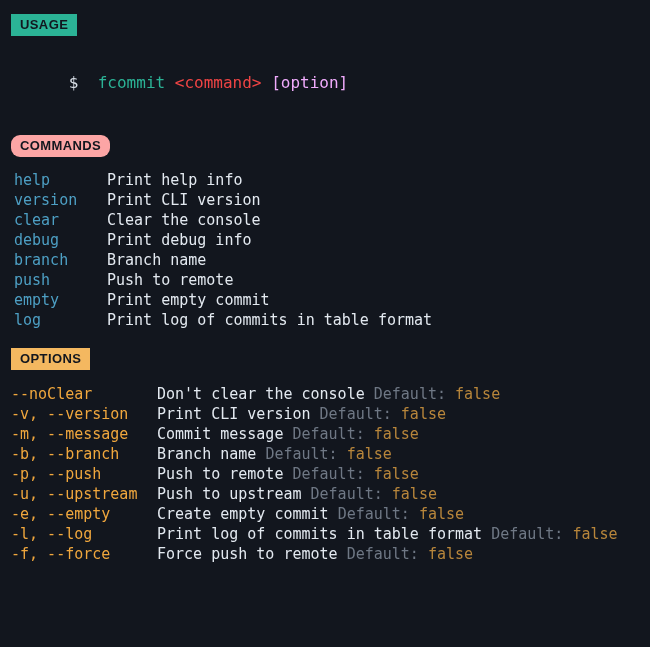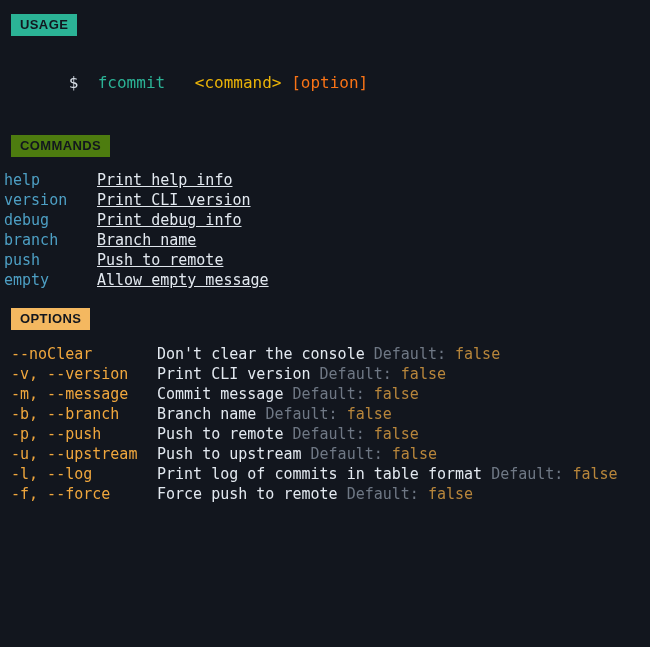--- a/index.html
+++ b/index.html
@@ -35,43 +35,43 @@
     font-weight: 700;
     letter-spacing: 0.4px;
     line-height: 22px;
     height: 22px;
     padding: 0 9px;
     color: #12161e;
     white-space: pre;
     vertical-align: middle;
   }
   .badge-usage    { background: #2bb396; }
-  .badge-commands { background: #4d7c0f; }
+  .badge-commands { background: #fca5a5; border-radius: 9px; }
   .badge-options  { background: #f4b860; text-align: center; }
 
   .badge-row { margin-left: 11px; }
 
   
   .block-usage-badge    { padding-top: 14px; }
   .block-usage-line     { padding-top: 14px; margin-left: 11px; }
   .block-commands-badge { padding-top: 19px; }
-  .block-commands-list  { padding-top: 13px; margin-left: 4px; text-decoration: underline; }
+  .block-commands-list  { padding-top: 13px; margin-left: 14px; }
   .block-options-badge  { padding-top: 18px; }
   .block-options-list   { padding-top: 14px; margin-left: 11px; }
 
   
   .usage-line {
     font-size: 16px;
     line-height: 22px;
     white-space: pre;
   }
   .tok-prompt  { color: #d7dde5; }
   .tok-binary  { color: #2bb396; }
-  .tok-command { color: #eab308; margin-left: 20px; }
-  .tok-option  { color: #f97316; }
+  .tok-command { color: #ef4444; }
+  .tok-option  { color: #f0abfc; }
 
   
   .row {
     white-space: pre;
     line-height: 20px;
     font-size: 15px;
   }
   .cmd-name {
     display: inline-block;
     width: 93px;
@@ -104,34 +104,37 @@
     </span>
   </div>
 
   <div class="block-commands-badge badge-row">
     <span class="badge badge-commands">COMMANDS</span>
   </div>
 
   <div class="block-commands-list">
     <div class="row"><span class="cmd-name">help</span><span class="cmd-desc">Print help info</span></div>
     <div class="row"><span class="cmd-name">version</span><span class="cmd-desc">Print CLI version</span></div>
+    <div class="row"><span class="cmd-name">clear</span><span class="cmd-desc">Clear the console</span></div>
     <div class="row"><span class="cmd-name">debug</span><span class="cmd-desc">Print debug info</span></div>
     <div class="row"><span class="cmd-name">branch</span><span class="cmd-desc">Branch name</span></div>
     <div class="row"><span class="cmd-name">push</span><span class="cmd-desc">Push to remote</span></div>
-    <div class="row"><span class="cmd-name">empty</span><span class="cmd-desc">Allow empty message</span></div>
+    <div class="row"><span class="cmd-name">empty</span><span class="cmd-desc">Print empty commit</span></div>
+    <div class="row"><span class="cmd-name">log</span><span class="cmd-desc">Print log of commits in table format</span></div>
   </div>
 
   <div class="block-options-badge badge-row">
     <span class="badge badge-options">OPTIONS</span>
   </div>
 
   <div class="block-options-list">
     <div class="row"><span class="opt-flags">--noClear</span><span class="opt-desc">Don't clear the console</span> <span class="opt-default-label">Default:</span> <span class="opt-default-value">false</span></div>
     <div class="row"><span class="opt-flags">-v, --version</span><span class="opt-desc">Print CLI version</span> <span class="opt-default-label">Default:</span> <span class="opt-default-value">false</span></div>
     <div class="row"><span class="opt-flags">-m, --message</span><span class="opt-desc">Commit message</span> <span class="opt-default-label">Default:</span> <span class="opt-default-value">false</span></div>
     <div class="row"><span class="opt-flags">-b, --branch</span><span class="opt-desc">Branch name</span> <span class="opt-default-label">Default:</span> <span class="opt-default-value">false</span></div>
     <div class="row"><span class="opt-flags">-p, --push</span><span class="opt-desc">Push to remote</span> <span class="opt-default-label">Default:</span> <span class="opt-default-value">false</span></div>
     <div class="row"><span class="opt-flags">-u, --upstream</span><span class="opt-desc">Push to upstream</span> <span class="opt-default-label">Default:</span> <span class="opt-default-value">false</span></div>
+    <div class="row"><span class="opt-flags">-e, --empty</span><span class="opt-desc">Create empty commit</span> <span class="opt-default-label">Default:</span> <span class="opt-default-value">false</span></div>
     <div class="row"><span class="opt-flags">-l, --log</span><span class="opt-desc">Print log of commits in table format</span> <span class="opt-default-label">Default:</span> <span class="opt-default-value">false</span></div>
     <div class="row"><span class="opt-flags">-f, --force</span><span class="opt-desc">Force push to remote</span> <span class="opt-default-label">Default:</span> <span class="opt-default-value">false</span></div>
   </div>
 
 </div>
 
 </body></html>

